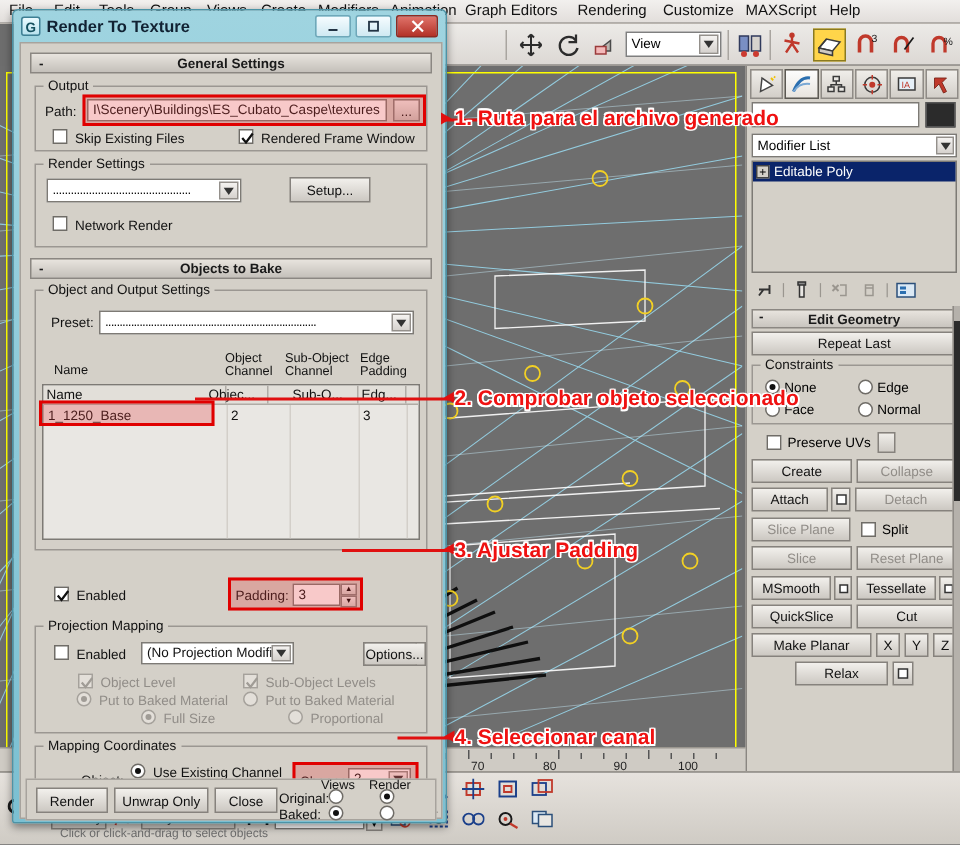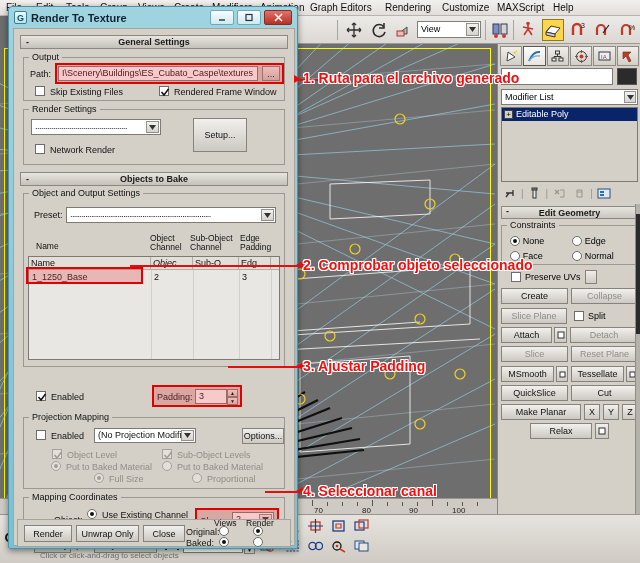--- a/index.html
+++ b/index.html
@@ -619,20 +619,21 @@
             <path d="M3 4h4v2H3zM3 7h4v2H3z" fill="#2b6fb0"></path>
           </svg>
       </span>
     </div>
 
     <div style="position:absolute; left:3px; top:162px; width:137px;">
       <div class="rollout-hdr">
         <span class="mn">-</span>
         <span>Edit Geometry</span>
       </div>
+      <div class="mbtn" style="margin-top:2px; width:100%;">Repeat Last</div>
 
       <div class="grp" style="height:40px; margin-top:6px;">
         <span class="lbl">Constraints</span>
         <div style="position:absolute; left:8px; top:9px;">
           <span class="mrad on"></span>
           <span style="font-size:9px">None</span>
         </div>
         <div style="position:absolute; left:70px; top:9px;">
           <span class="mrad"></span>
           <span style="font-size:9px">Edge</span>
@@ -650,37 +651,37 @@
       <div style="margin-top:5px; display:flex; align-items:center; gap:4px; padding-left:10px;">
         <span class="mchk"></span>
         <span style="font-size:9px">Preserve UVs</span>
         <span class="spin-small"></span>
       </div>
 
       <div style="display:flex; gap:3px; margin-top:4px;">
         <div class="mbtn" style="flex:1">Create</div>
         <div class="mbtn dis" style="flex:1">Collapse</div>
       </div>
-      <div style="display:flex; gap:3px; margin-top:4px; align-items:center;">
-        <div class="mbtn dis" style="flex:1">Slice Plane</div>
-        <div style="flex:1; display:flex; align-items:center; gap:4px; padding-left:4px;">
-          <span class="mchk"></span>
-          <span style="font-size:9px">Split</span>
-        </div>
-      </div>
       <div style="display:flex; gap:3px; margin-top:3px;">
         <div style="flex:1; display:flex; gap:2px;">
           <div class="mbtn" style="flex:1">Attach</div>
           <div class="mbtn" style="width:13px">
             <svg width="8" height="8" viewBox="0 0 8 8">
                 <rect x="1" y="1" width="6" height="6" fill="#fff" stroke="#333"></rect>
               </svg>
           </div>
         </div>
         <div class="mbtn dis" style="flex:1">Detach</div>
+      </div>
+      <div style="display:flex; gap:3px; margin-top:4px; align-items:center;">
+        <div class="mbtn dis" style="flex:1">Slice Plane</div>
+        <div style="flex:1; display:flex; align-items:center; gap:4px; padding-left:4px;">
+          <span class="mchk"></span>
+          <span style="font-size:9px">Split</span>
+        </div>
       </div>
       <div style="display:flex; gap:3px; margin-top:3px;">
         <div class="mbtn dis" style="flex:1">Slice</div>
         <div class="mbtn dis" style="flex:1">Reset Plane</div>
       </div>
       <div style="display:flex; gap:3px; margin-top:4px;">
         <div style="flex:1; display:flex; gap:2px;">
           <div class="mbtn" style="flex:1">MSmooth</div>
           <div class="mbtn" style="width:12px">
             <svg width="7" height="7" viewBox="0 0 7 7">
@@ -930,21 +931,21 @@
         <span class="gl">Render Settings</span>
       </div>
       <div class="d-combo" style="left:17px; top:90px; width:130px; height:16px;">
         <span style="letter-spacing:-0.5px">..............................................</span>
         <span class="arw">
             <svg width="7" height="5" viewBox="0 0 7 5">
               <path d="M0 0h7L3.5 5z" fill="#333"></path>
             </svg>
           </span>
       </div>
-      <div class="d-btn" style="left:179px; top:89px; width:54px; height:34px;">Setup...</div>
+      <div class="d-btn" style="left:179px; top:89px; width:54px; height:17px;">Setup...</div>
       <div class="d-chk" style="left:21px; top:115px;"></div>
       <span class="d-lbl" style="left:36px; top:116px;">Network Render</span>
 
       <div class="d-roll" style="left:6px; top:143px; width:268px;">
         <span class="mn">-</span>
         <span>Objects to Bake</span>
       </div>
 
       <div class="d-grp" style="left:9px; top:164px; width:262px; height:174px;">
         <span class="gl">Object and Output Settings</span>
@@ -963,21 +964,21 @@
       <span class="listhdr" style="left:136px; top:205px; width:44px;">Object</span>
       <span class="listhdr" style="left:136px; top:214px; width:44px;">Channel</span>
       <span class="listhdr" style="left:176px; top:205px; width:54px;">Sub-Object</span>
       <span class="listhdr" style="left:176px; top:214px; width:54px;">Channel</span>
       <span class="listhdr" style="left:226px; top:205px; width:44px;">Edge</span>
       <span class="listhdr" style="left:226px; top:214px; width:44px;">Padding</span>
 
       <div class="listbox" style="left:14px; top:227px; width:252px; height:104px;">
         <div class="lb-hdr">
           <span class="lb-hcell" style="left:0;   width:122px;">Name</span>
-          <span class="lb-hcell" style="left:122px; width:42px;font-style:italic;">Objec...</span>
+          <span class="lb-hcell" style="left:108px; width:42px;">Objec...</span>
           <span class="lb-hcell" style="left:164px; width:46px;">Sub-O...</span>
           <span class="lb-hcell" style="left:210px; width:32px;">Edg...</span>
         </div>
         <div class="lb-grid" style="left:122px"></div>
         <div class="lb-grid" style="left:164px"></div>
         <div class="lb-grid" style="left:210px"></div>
         <div class="lb-grid" style="left:242px"></div>
         <div class="lb-row" style="top:14px;">
           <span class="lb-cell" style="left:3px;">1_1250_Base</span>
           <span class="lb-cell" style="left:125px;">2</span>

